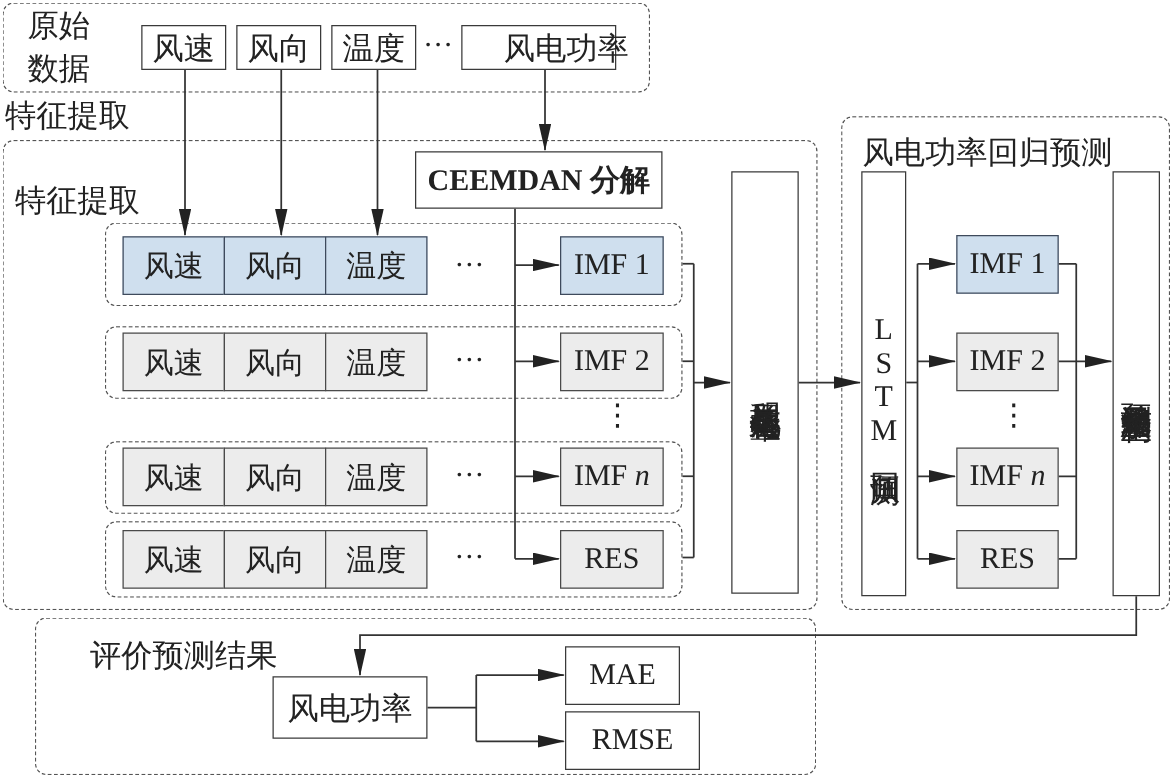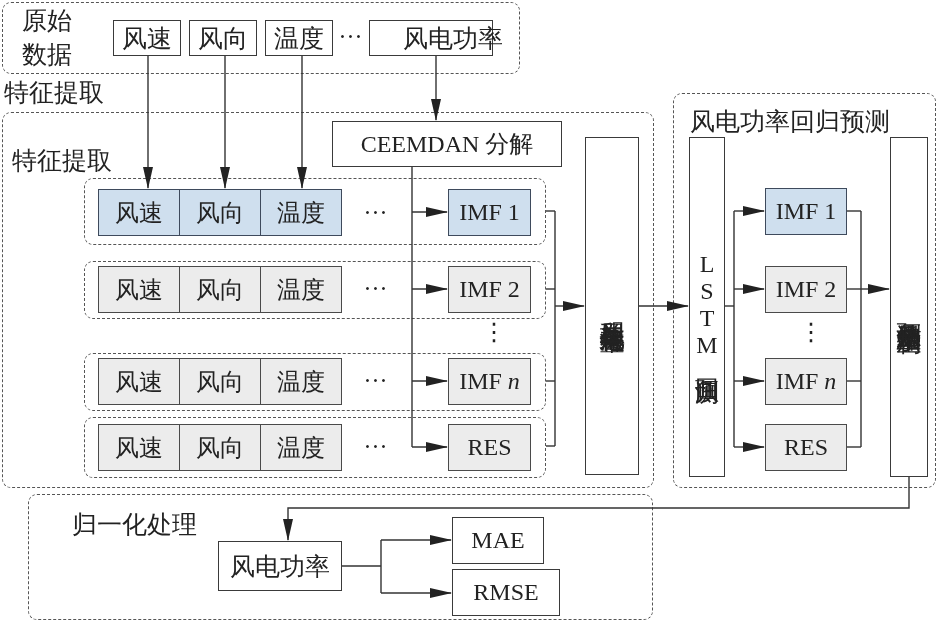--- a/index.html
+++ b/index.html
@@ -45,21 +45,21 @@
   </div>
 <div class="abs dots" style="left:339px;top:24px;">···</div>
 <div class="abs box lbl" style="left:369px;top:20px;width:124px;height:36px;padding-left:44px;">
     <span>风电功率</span>
   </div>
 
 <div class="abs lbl" style="left:4px;top:76px;">特征提取</div>
 
 <div class="abs lbl" style="left:12px;top:144px;">特征提取</div>
 
-<div class="abs box roman t22" style="left:332px;top:121px;width:230px;height:46px;">
+<div class="abs box roman t22" style="left:332px;top:121px;width:198px;height:46px;font-weight:bold;">
     <span>CEEMDAN 分解</span>
   </div>
 
 <div class="abs box blue cell" style="left:98px;top:189px;width:82px;height:47px;">
     <span>风速</span>
   </div>
 <div class="abs box blue cell" style="left:179px;top:189px;width:82px;height:47px;">
     <span>风向</span>
   </div>
 <div class="abs box blue cell" style="left:260px;top:189px;width:82px;height:47px;">
@@ -137,21 +137,21 @@
     <i>n</i>
 </div>
 <div class="abs box gray roman t22" style="left:765px;top:424px;width:82px;height:47px;">
     <span>RES</span>
   </div>
 
 <div class="abs box" style="left:890px;top:137px;width:38px;height:340px;">
   <span class="vert">预测结果叠加重构</span>
 </div>
 
-<div class="abs lbl" style="left:72px;top:508px;">归一化处理</div>
+<div class="abs lbl" style="left:72px;top:508px;">评价预测结果</div>
 <div class="abs box lbl" style="left:218px;top:541px;width:124px;height:50px;">
     <span>风电功率</span>
   </div>
 <div class="abs box roman t22" style="left:452px;top:517px;width:92px;height:47px;align-items:center;">
     <span>MAE</span>
   </div>
 <div class="abs box roman t22" style="left:452px;top:569px;width:108px;height:47px;justify-content:center;">
     <span>RMSE</span>
   </div>
 

